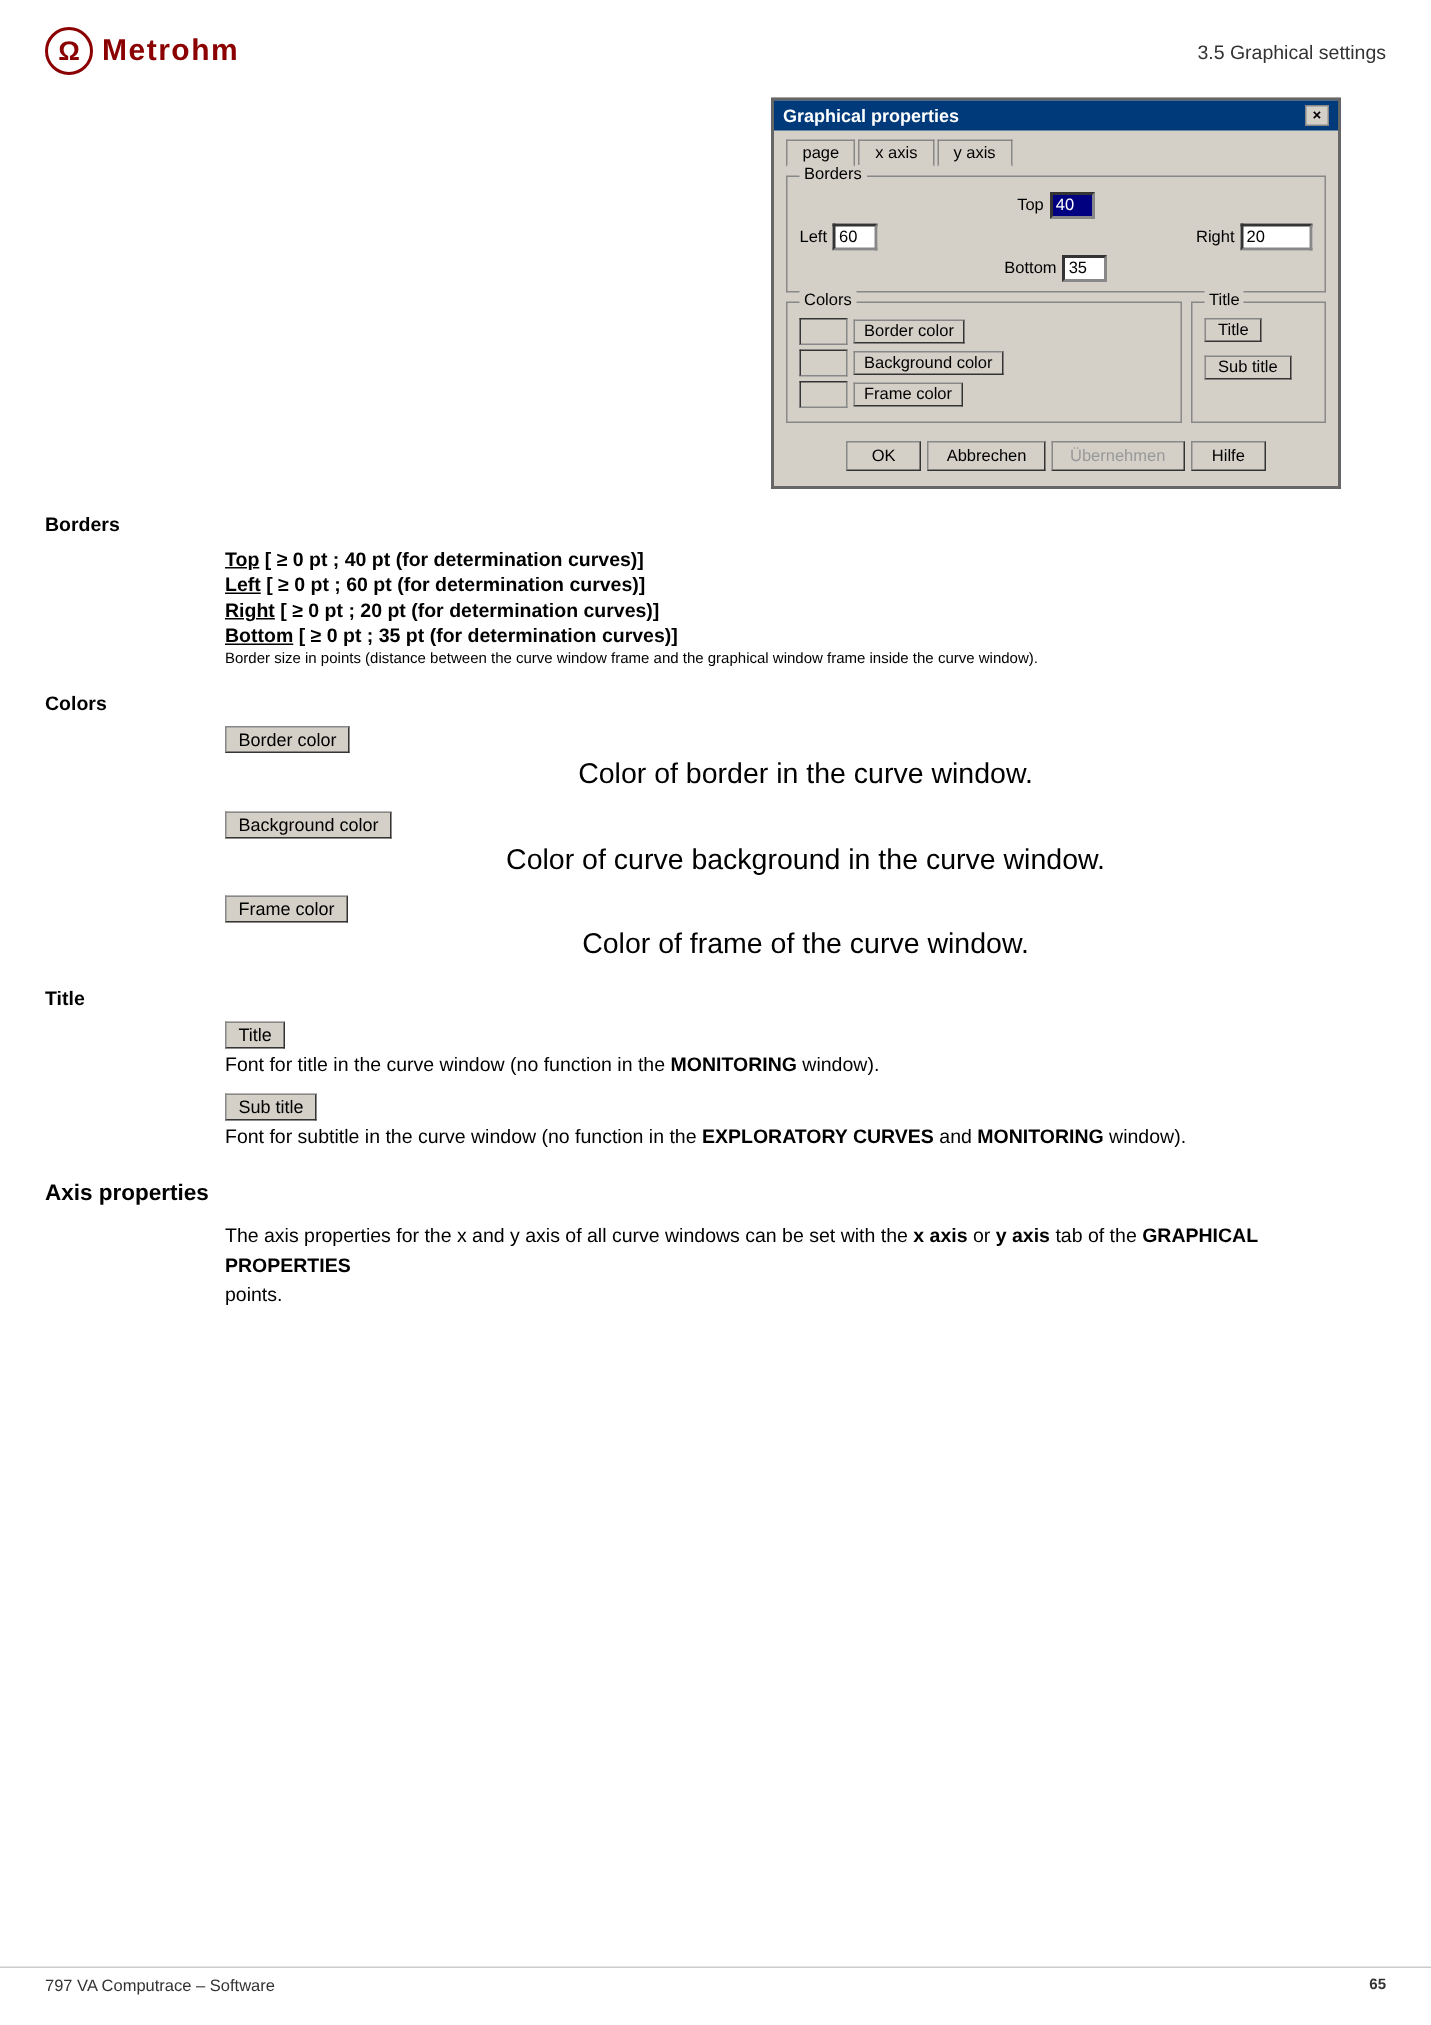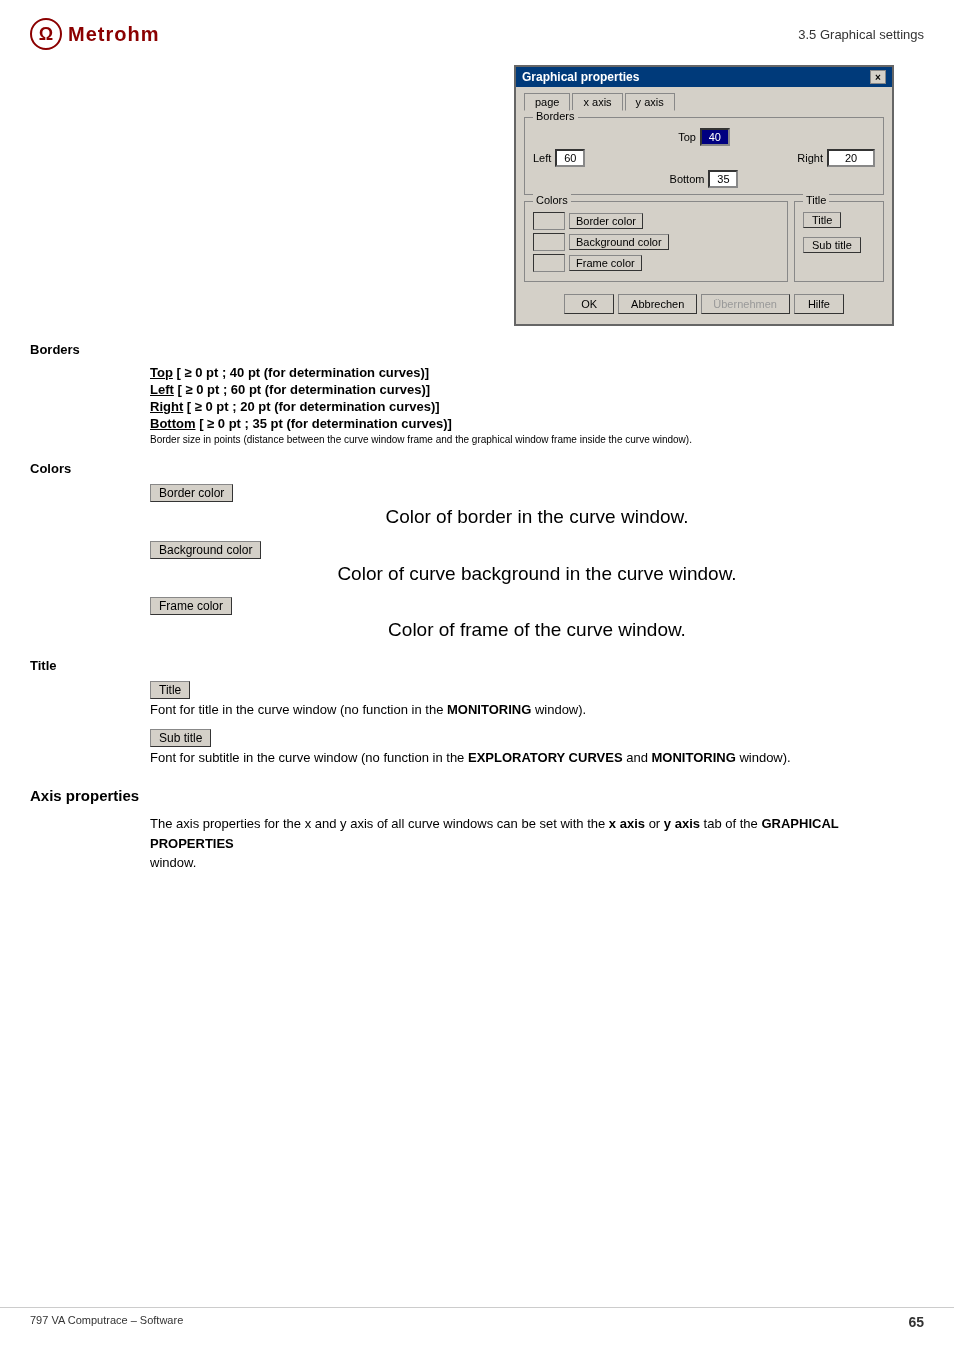--- a/index.html
+++ b/index.html
@@ -145,21 +145,21 @@
       font-size: 11px;
     }
 
     .border-input {
       width: 36px;
       height: 18px;
       border: 2px inset #888;
       background: white;
       font-size: 11px;
       padding: 1px 2px;
-      text-align: center;
+      text-align: left;
     }
 
     .border-input.highlighted {
       background: #000080;
       color: white;
     }
 
     
     .two-cols {
       display: flex;
@@ -347,21 +347,21 @@
       justify-content: space-between;
       padding: 0 30px;
       font-size: 11px;
       color: #333;
       border-top: 1px solid #ccc;
       padding-top: 6px;
       text-align: center;
     }
 
     .page-number {
-      font-size: 14px;
+      font-size: 10px;
       font-weight: bold;
     }
 
     strong { font-weight: bold; }
   </style>
 </head>
 <body>
 
 <div class="page-header">
   <div class="logo-area">
@@ -529,21 +529,21 @@
           <span>Font for subtitle in the curve window (no function in the</span> <strong>EXPLORATORY CURVES</strong> <span>and</span> <strong>MONITORING</strong> <span>window).</span>
         </div>
       </div>
     </div>
   </div>
 
   <div class="axis-section">
     <div class="axis-title">Axis properties</div>
     <div class="axis-desc">
       <span>The axis properties for the x and y axis of all curve windows can be set with the</span> <strong>x axis</strong> <span>or</span> <strong>y axis</strong> <span>tab of the</span> <strong>GRAPHICAL PROPERTIES</strong><br>
-      <span>window.</span>
+      <span>points.</span>
     </div>
   </div>
 
 </div>
 
 <div class="page-footer">
   <span>797 VA Computrace – Software</span>
   <span class="page-number">65</span>
 </div>
 

